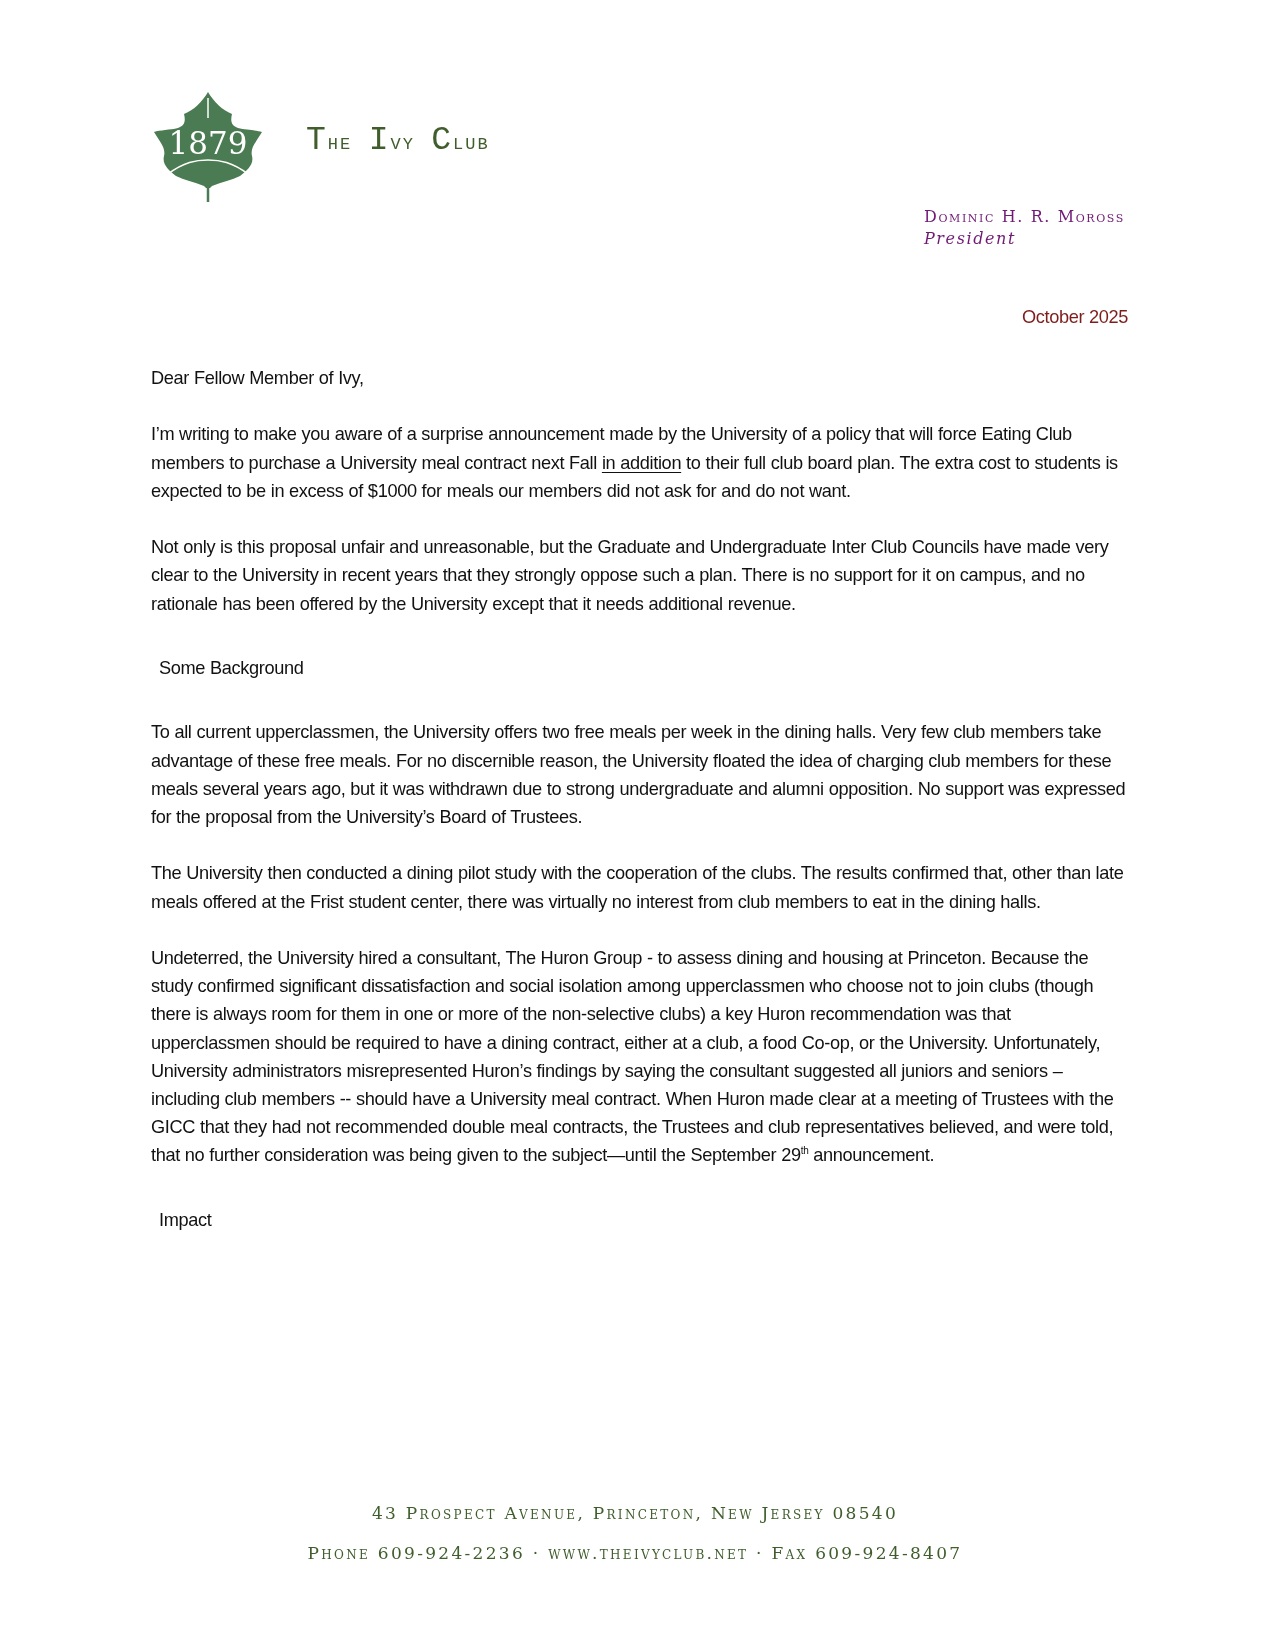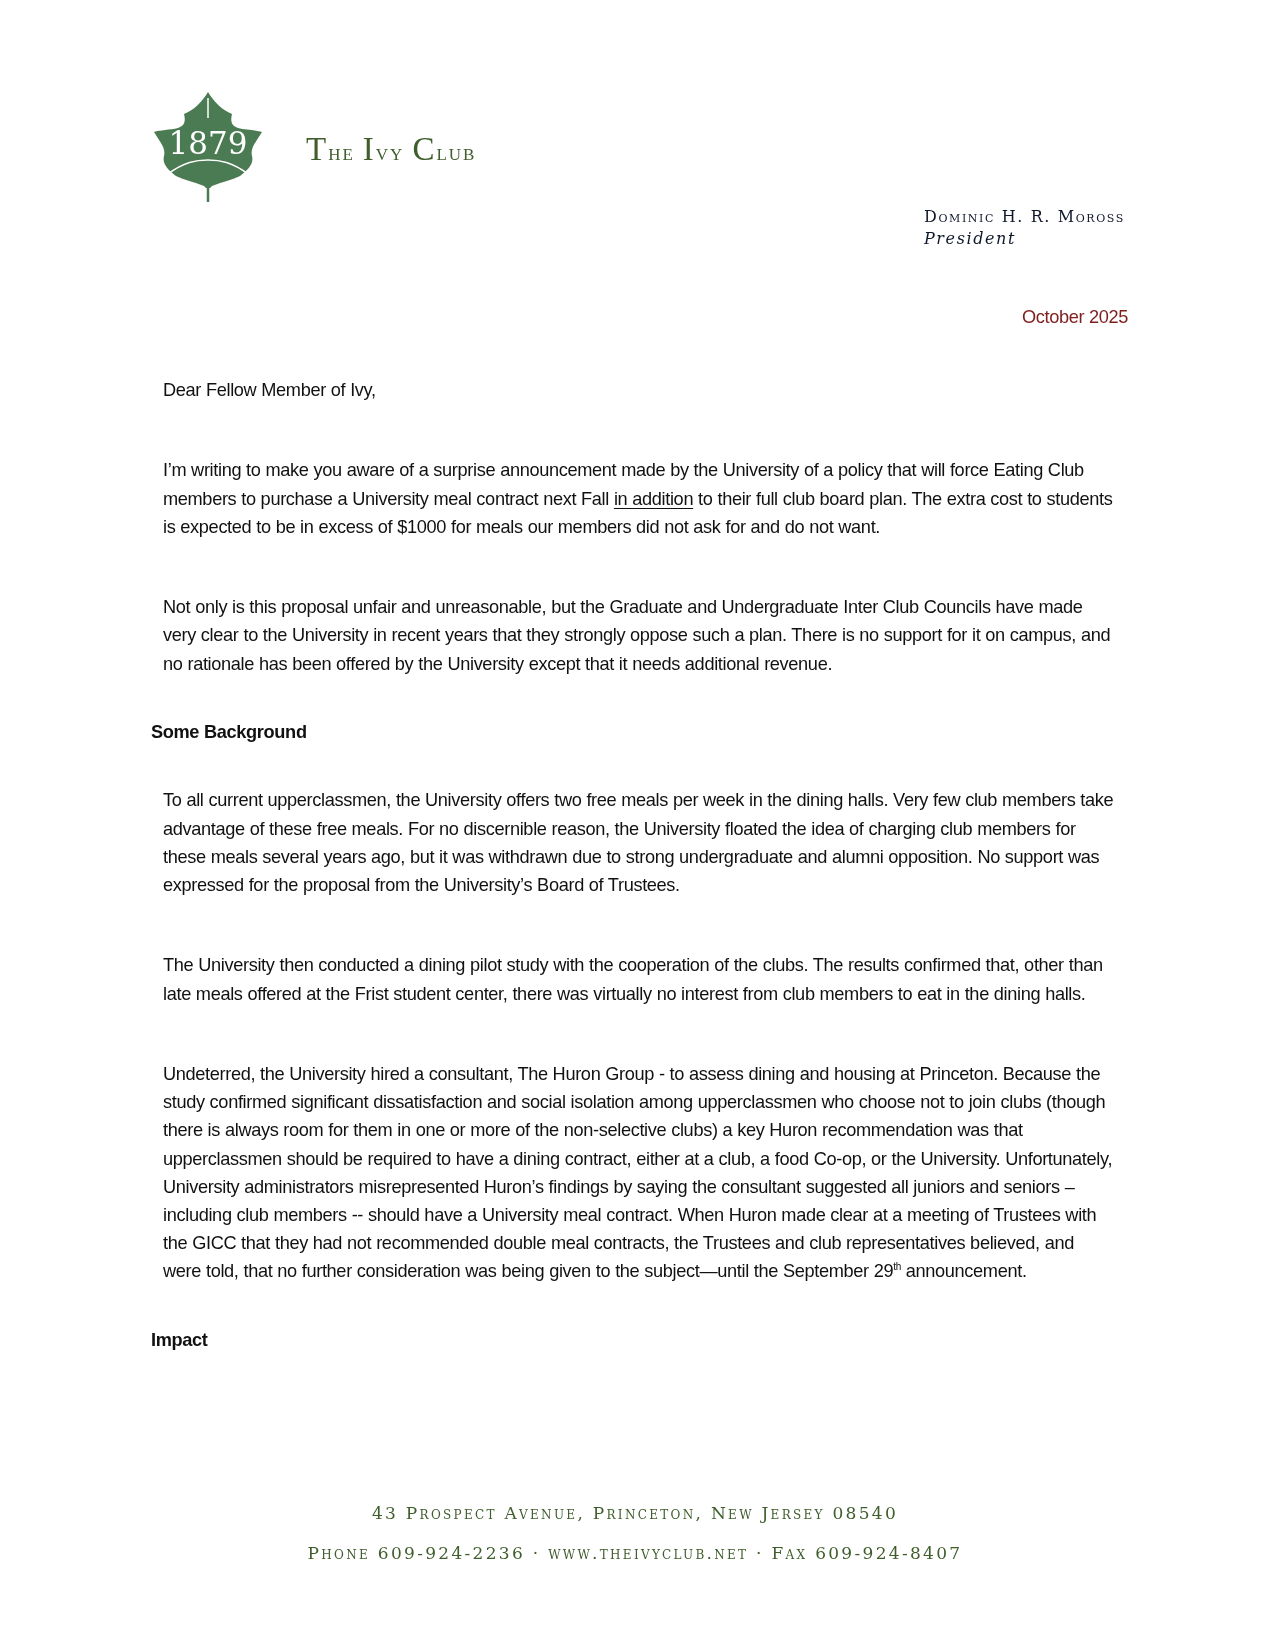--- a/index.html
+++ b/index.html
@@ -2,39 +2,38 @@
 <html><head>
 <meta charset="utf-8">
 <style>
   html, body { margin:0; padding:0; background:#ffffff; }
   body { width:1275px; height:1650px; position:relative; overflow:hidden; }
   .page { position:absolute; left:0; top:0; width:1275px; height:1650px; background:#fff; }
 
   .logo { position:absolute; left:150px; top:88px; width:116px; height:118px; }
   .club-title {
     position:absolute; left:306px; top:122px;
-    font-family:Liberation Serif, serif; color:#3f5e2c;
+    font-family:Liberation Mono, monospace; color:#3f5e2c;
     font-size:24px; letter-spacing:2px; font-variant:small-caps;
     white-space:nowrap;
-    margin-top:9px;
   }
   .club-title .big { font-size:33px; }
 
-  .sender { position:absolute; left:924px; top:206px; font-family:"DejaVu Serif", serif; color:#0f172a; }
+  .sender { position:absolute; left:924px; top:206px; font-family:"DejaVu Serif", serif; color:#701a75; }
   .sender-name { font-size:16px; letter-spacing:1.6px; font-variant:small-caps; white-space:nowrap; line-height:22px; }
   .sender-title { font-size:16px; font-style:italic; letter-spacing:1.6px; line-height:22px; }
 
   .body-text {
     position:absolute; left:151px; width:977px;
     font-family:"Liberation Sans", sans-serif; font-size:18.2px; color:#111;
     line-height:28.2px; letter-spacing:-0.35px; word-spacing:0.2px;
   }
   .date { position:absolute; right:147px; top:307px; font-family:"Liberation Sans", sans-serif; font-size:18.2px; color:#7f1d1d; letter-spacing:-0.35px; }
-  .para { margin:12px; }
-  .heading { font-weight:bold; margin:0; }
+  .para { margin:0; }
+  .heading { font-weight:normal; margin:8px; }
   .gap { height:28.2px; }
   .u { text-decoration:underline; text-underline-offset:3px; }
   sup { font-size:10px; line-height:0; vertical-align:7px; }
 
   .footer { position:absolute; left:0; width:1270px; text-align:center; font-family:"DejaVu Serif", serif; color:#3f5e2c; font-variant:small-caps; }
   .footer-addr { top:1503px; font-size:17px; letter-spacing:2.3px; }
   .footer-contact { top:1543px; font-size:17px; letter-spacing:2.3px; }
 </style>
 </head>
 <body>

